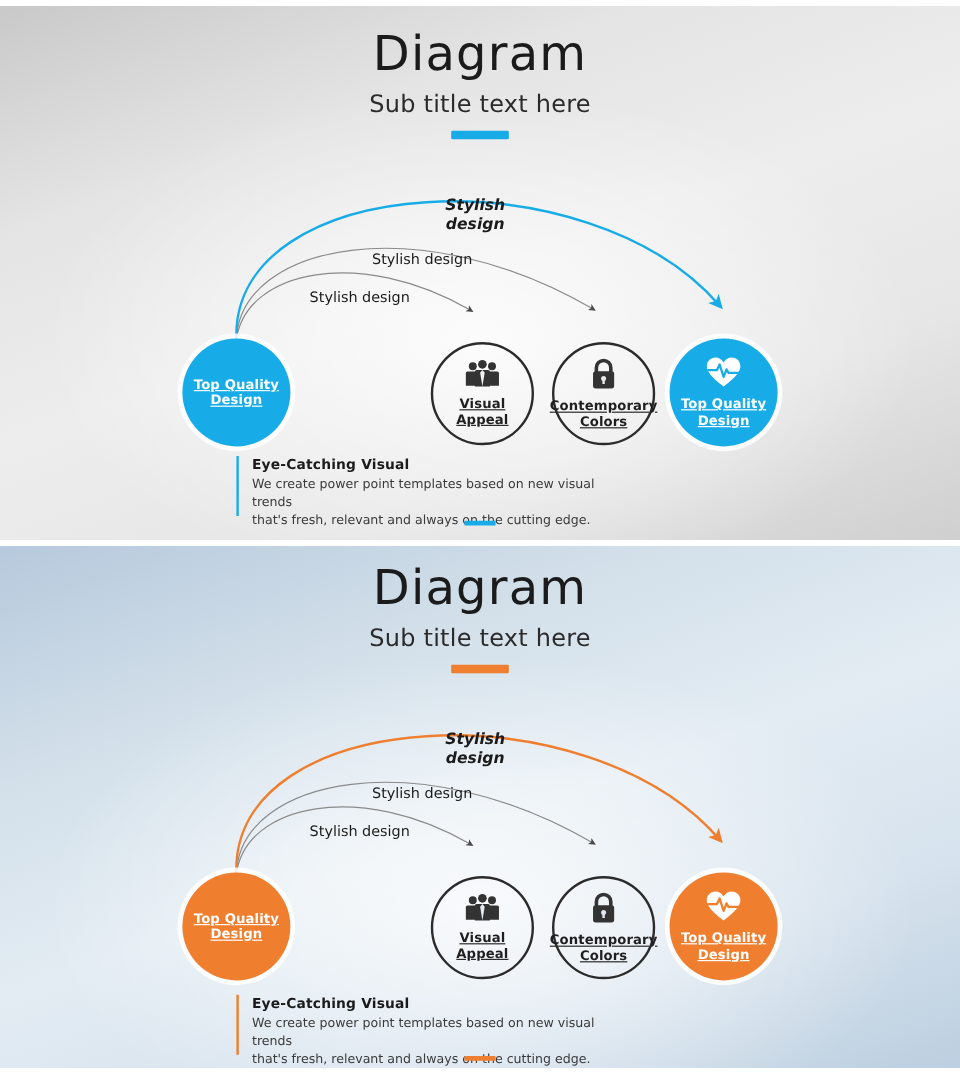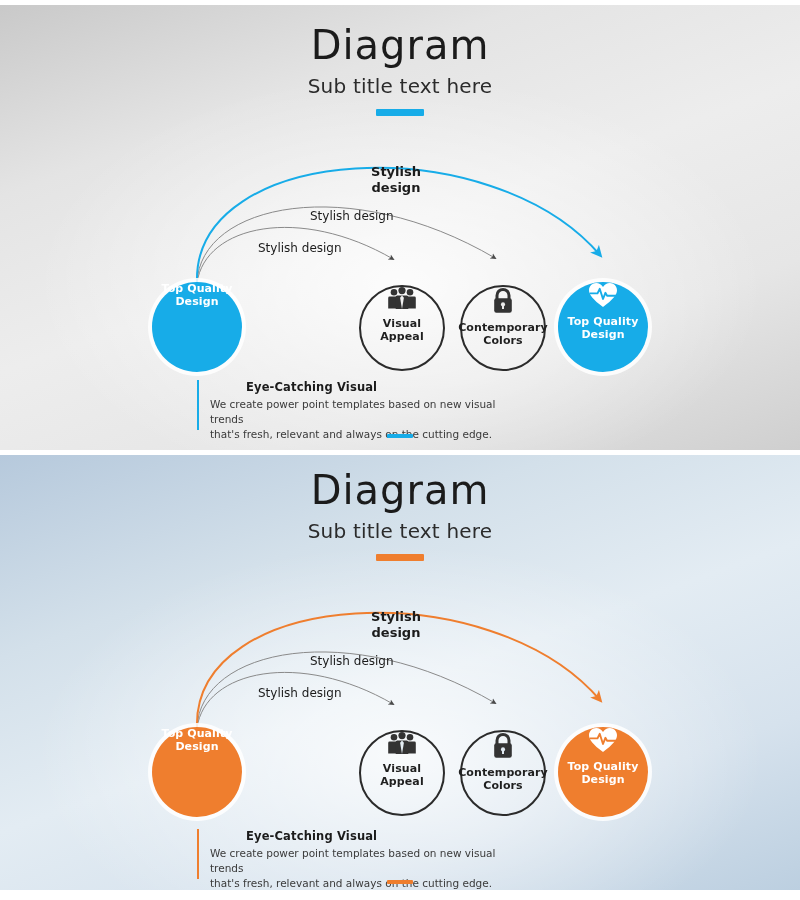--- a/index.html
+++ b/index.html
@@ -42,54 +42,55 @@
   }
 
   
   .diagram { position:absolute; left:0; width:800px; height:260px; }
   .arcs { position:absolute; left:0; top:0; width:800px; height:260px; }
 
   .node {
     position:absolute;
     border-radius:50%;
     display:flex; flex-direction:column;
-    align-items:center; 
+    align-items:center; justify-content:center;
     text-align:center;
+    text-decoration:underline;
   }
   .node-lg { width:90px; height:90px; }
   .node-sm { width:86px; height:86px; }
 
   .node-filled { color:#ffffff; box-shadow:0 0 0 4px rgba(255,255,255,0.85); }
   .node-outline { background:transparent; border:2.5px solid #2b2b2b; color:#2b2b2b; }
 
   .node-label {
     font-size:11px; font-weight:700; line-height:1.22;
     letter-spacing:0.1px; white-space:pre-line;
   }
   .node-outline .node-label { font-weight:700; color:#1f1f1f; }
 
   .node-icon { display:block; margin-bottom:3px; }
 
   .arc-label {
     position:absolute; color:#1b1b1b; white-space:pre-line;
   }
   .arc-label-major {
-    font-size:13px; font-weight:700; line-height:1.2; text-align:center;
+    font-size:13px; font-weight:700; line-height:1.2; text-align:center;font-style:italic;
   }
   .arc-label-minor { font-size:12px; font-weight:400; }
 
   
   .caption { position:absolute; }
   .caption-bar {
     position:absolute; left:0; top:0; width:2px; height:100%;
   }
   .caption-body { padding-left:13px; }
   .caption-title {
     font-size:11.5px; font-weight:700; color:#1b1b1b;
-    letter-spacing:0.15px; margin-bottom:3px;margin-left:36px;
+    letter-spacing:0.15px; margin-bottom:3px;
   }
   .caption-text {
     font-size:10.5px; font-weight:400; color:#3a3a3a;
     line-height:1.42; white-space:pre-line;
   }
 
   .foot-rule {
     position:absolute; left:50%; transform:translateX(-50%);
     width:26px; height:4px; border-radius:1px;
   }

